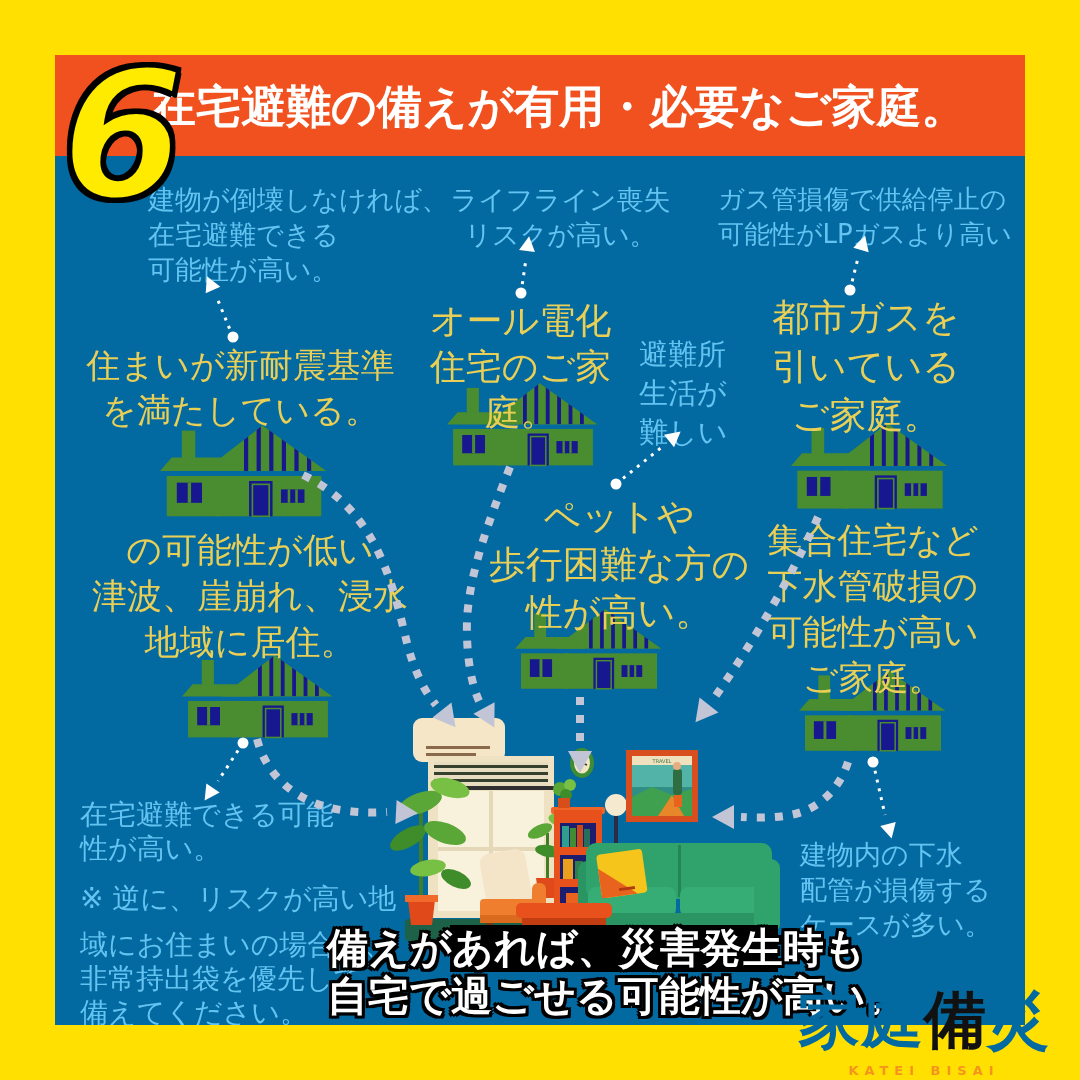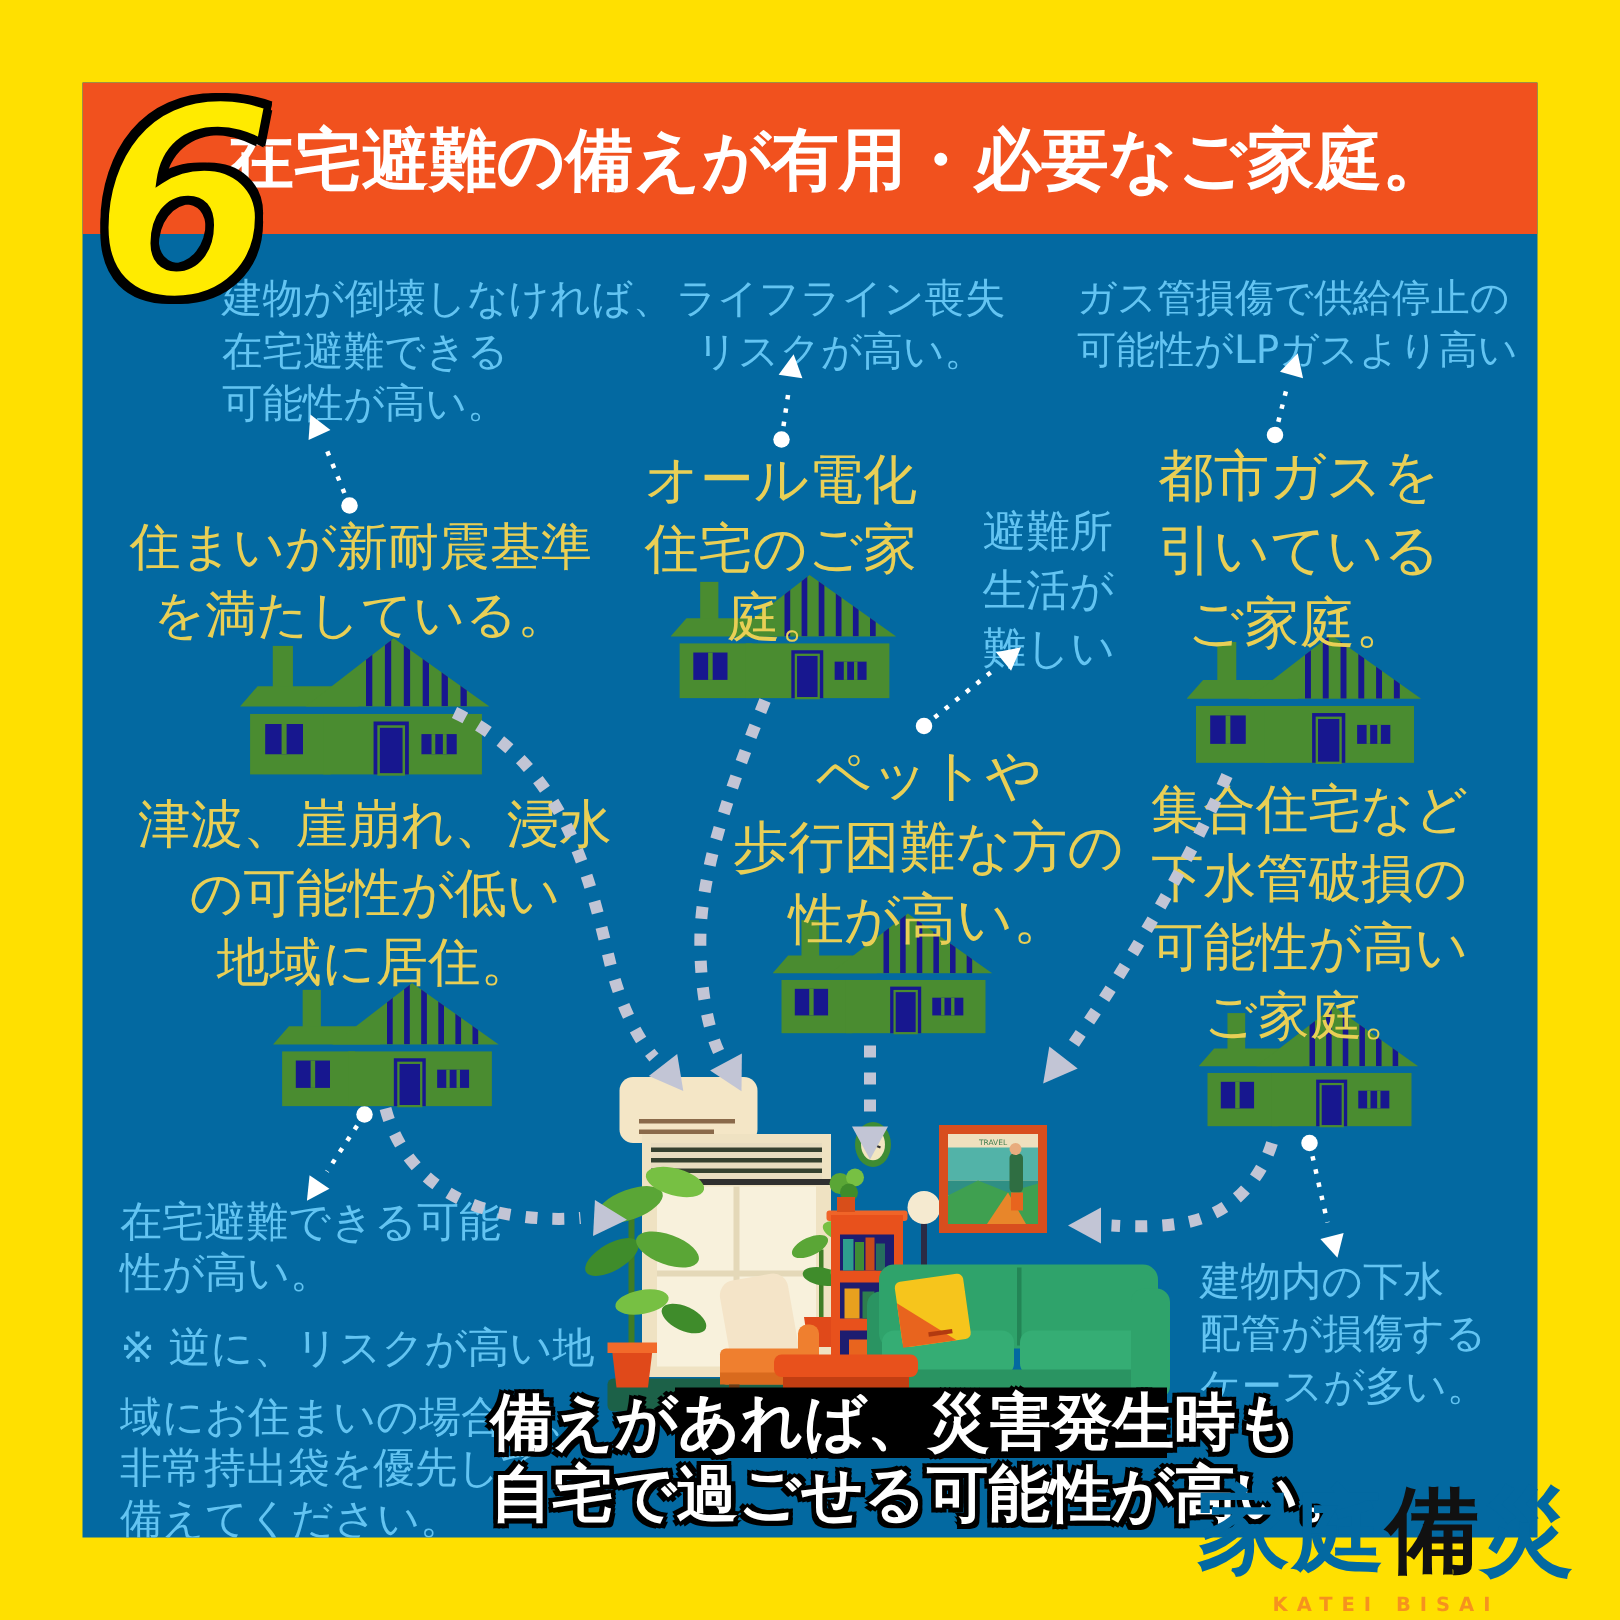--- a/index.html
+++ b/index.html
@@ -17,21 +17,21 @@
   .blue{color:#63C4F2;}
   .yellow{color:#E9CF55;}
   .note{font-size:27px;line-height:35px;z-index:3;}
   .label{font-size:35px;line-height:46px;text-align:center;z-index:3;}
   #note-tl{left:93px;top:127px;}
   #label-quake{left:28px;top:288px;width:315px;font-size:34px;line-height:45px;}
   #note-tc{left:358px;top:127px;width:295px;text-align:center;}
   #label-allelec{left:348px;top:243px;width:235px;font-size:36px;}
   #note-tr{left:663px;top:127px;font-size:26px;}
   #label-citygas{left:700px;top:238px;width:222px;font-size:37px;line-height:49px;}
-  #note-shelter{left:600px;top:280px;font-size:29px;line-height:39px;}
+  #note-shelter{left:584px;top:280px;font-size:29px;line-height:39px;}
   #label-pet{left:403px;top:438px;width:322px;font-size:37px;line-height:48px;}
   #label-tsunami{left:36px;top:472px;width:318px;}
   #label-apart{left:690px;top:462px;width:256px;}
   #note-bl{left:25px;top:743px;font-size:28px;line-height:34px;}
   #note-bl p{margin:0;}
   #note-bl .p2{margin-top:16px;}
   #note-bl .p3{margin-top:12px;}
   #note-br{left:745px;top:782px;}
   
   .house{z-index:2;}
@@ -138,22 +138,22 @@
     <div id="label-quake" class="abs label yellow">
       <div>住まいが新耐震基準</div>
       <div>を満たしている。</div>
     </div>
     <div id="label-citygas" class="abs label yellow">
       <div>都市ガスを</div>
       <div>引いている</div>
       <div>ご家庭。</div>
     </div>
     <div id="label-tsunami" class="abs label yellow">
+      <div>の可能性が低い</div>
       <div>津波、崖崩れ、浸水</div>
-      <div>の可能性が低い</div>
       <div>地域に居住。</div>
     </div>
     <div id="label-pet" class="abs label yellow">
       <div>ペットや</div>
       <div>歩行困難な方の</div>
       <div>性が高い。</div>
     </div>
     <div id="label-apart" class="abs label yellow">
       <div>集合住宅など</div>
       <div>下水管破損の</div>

